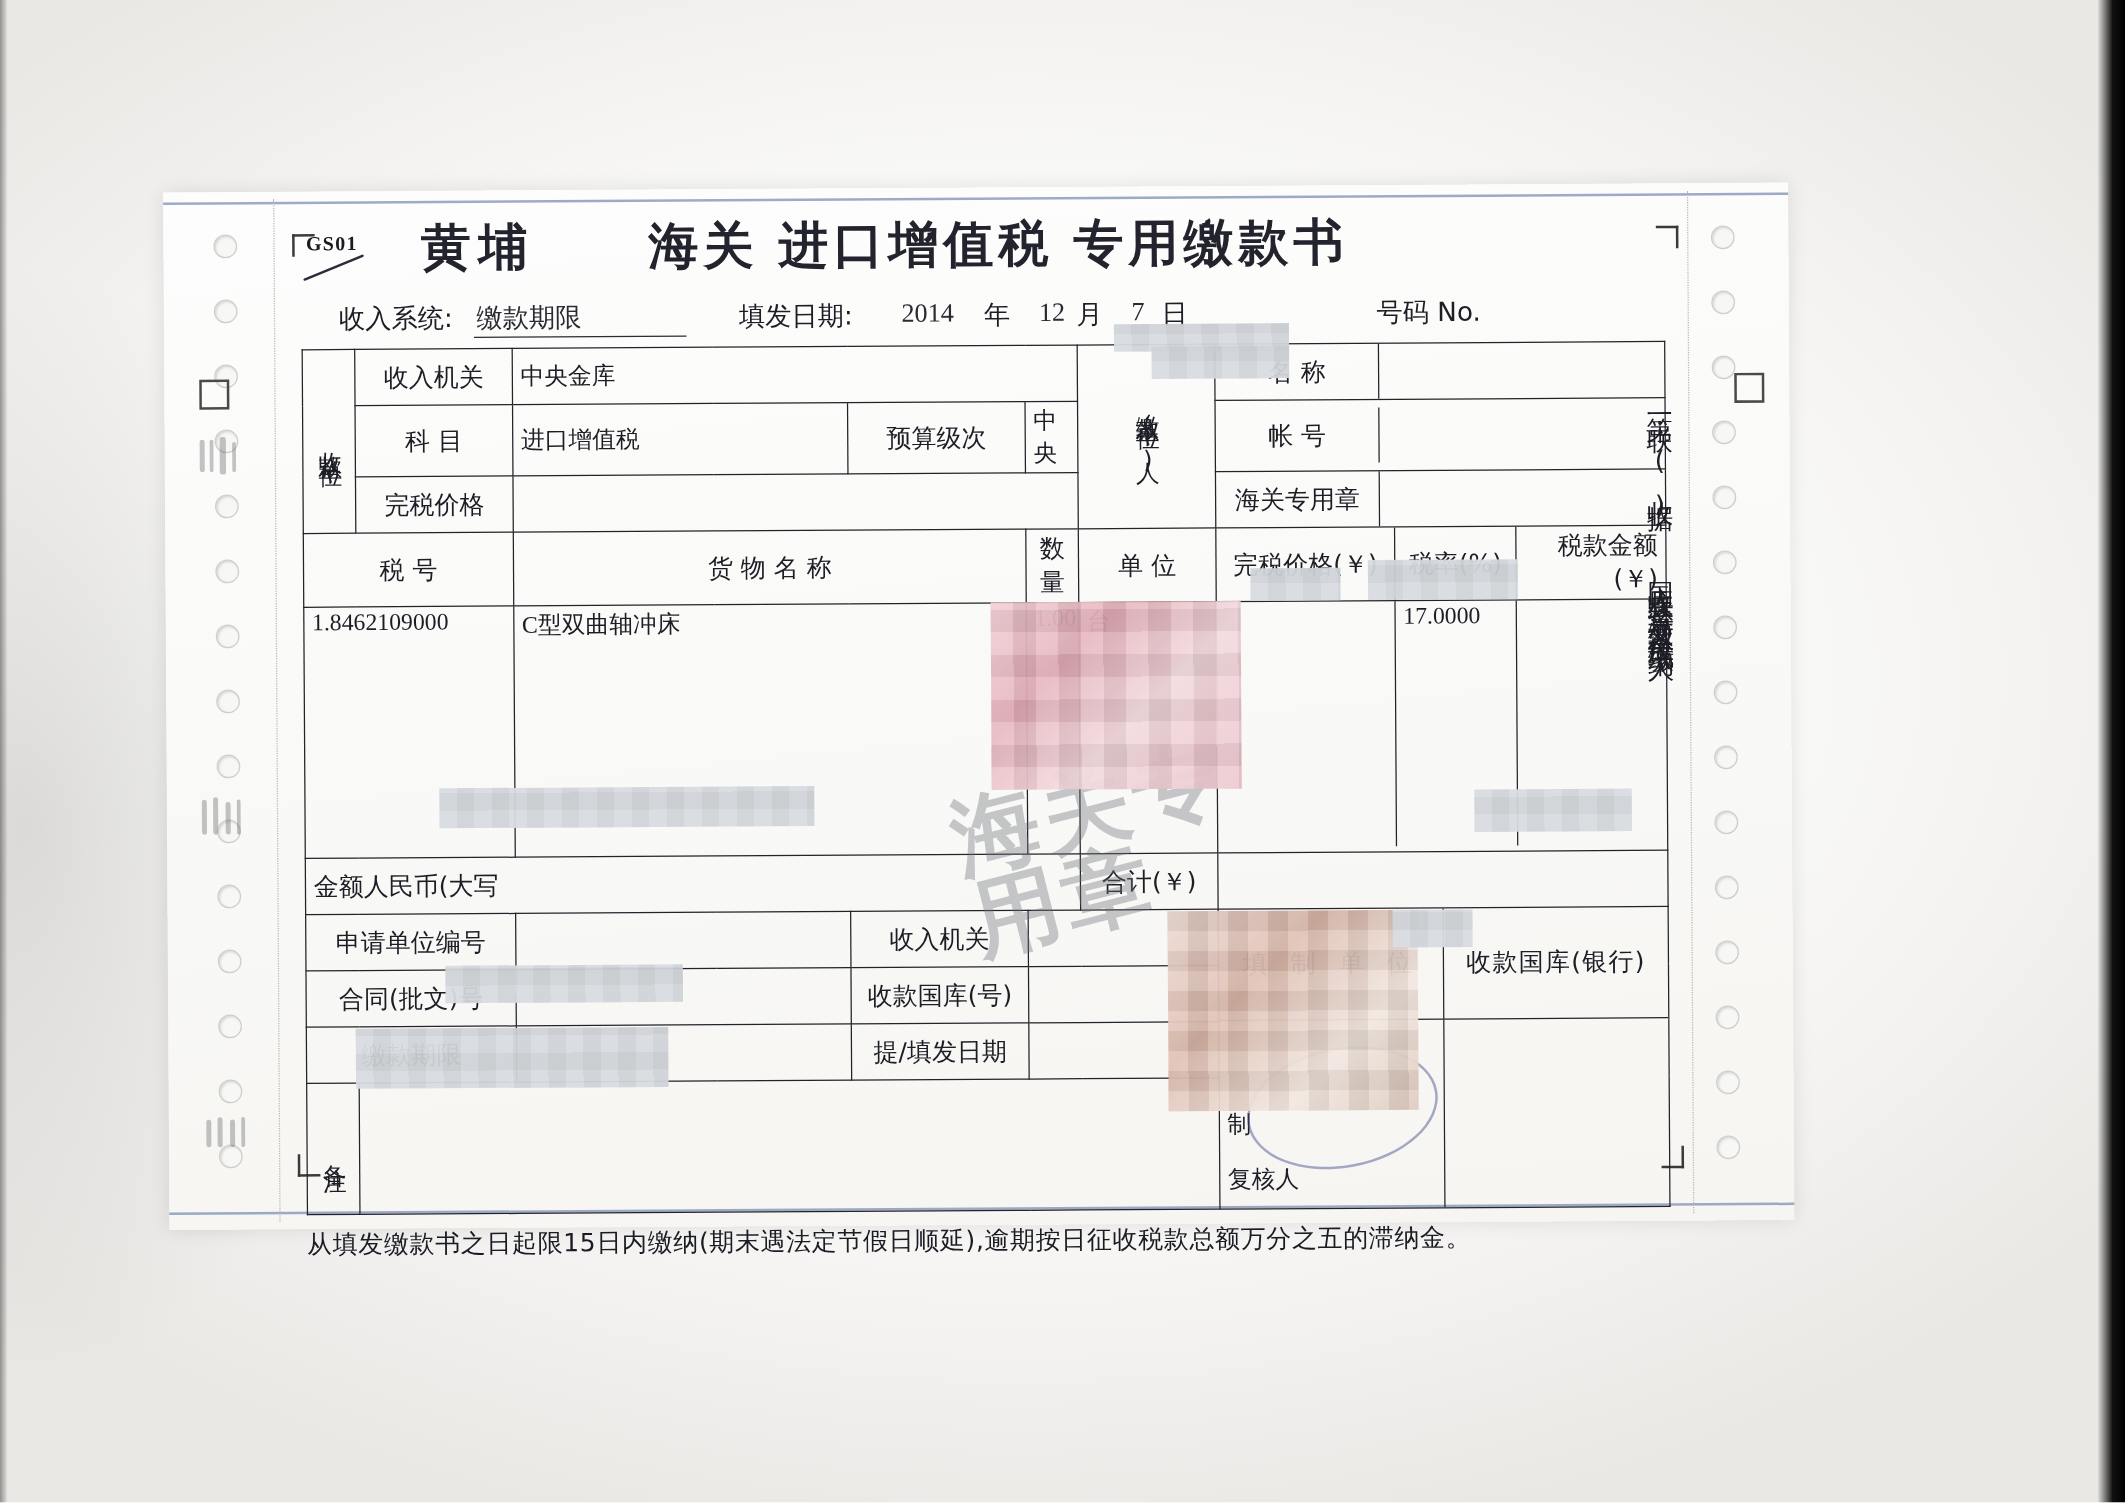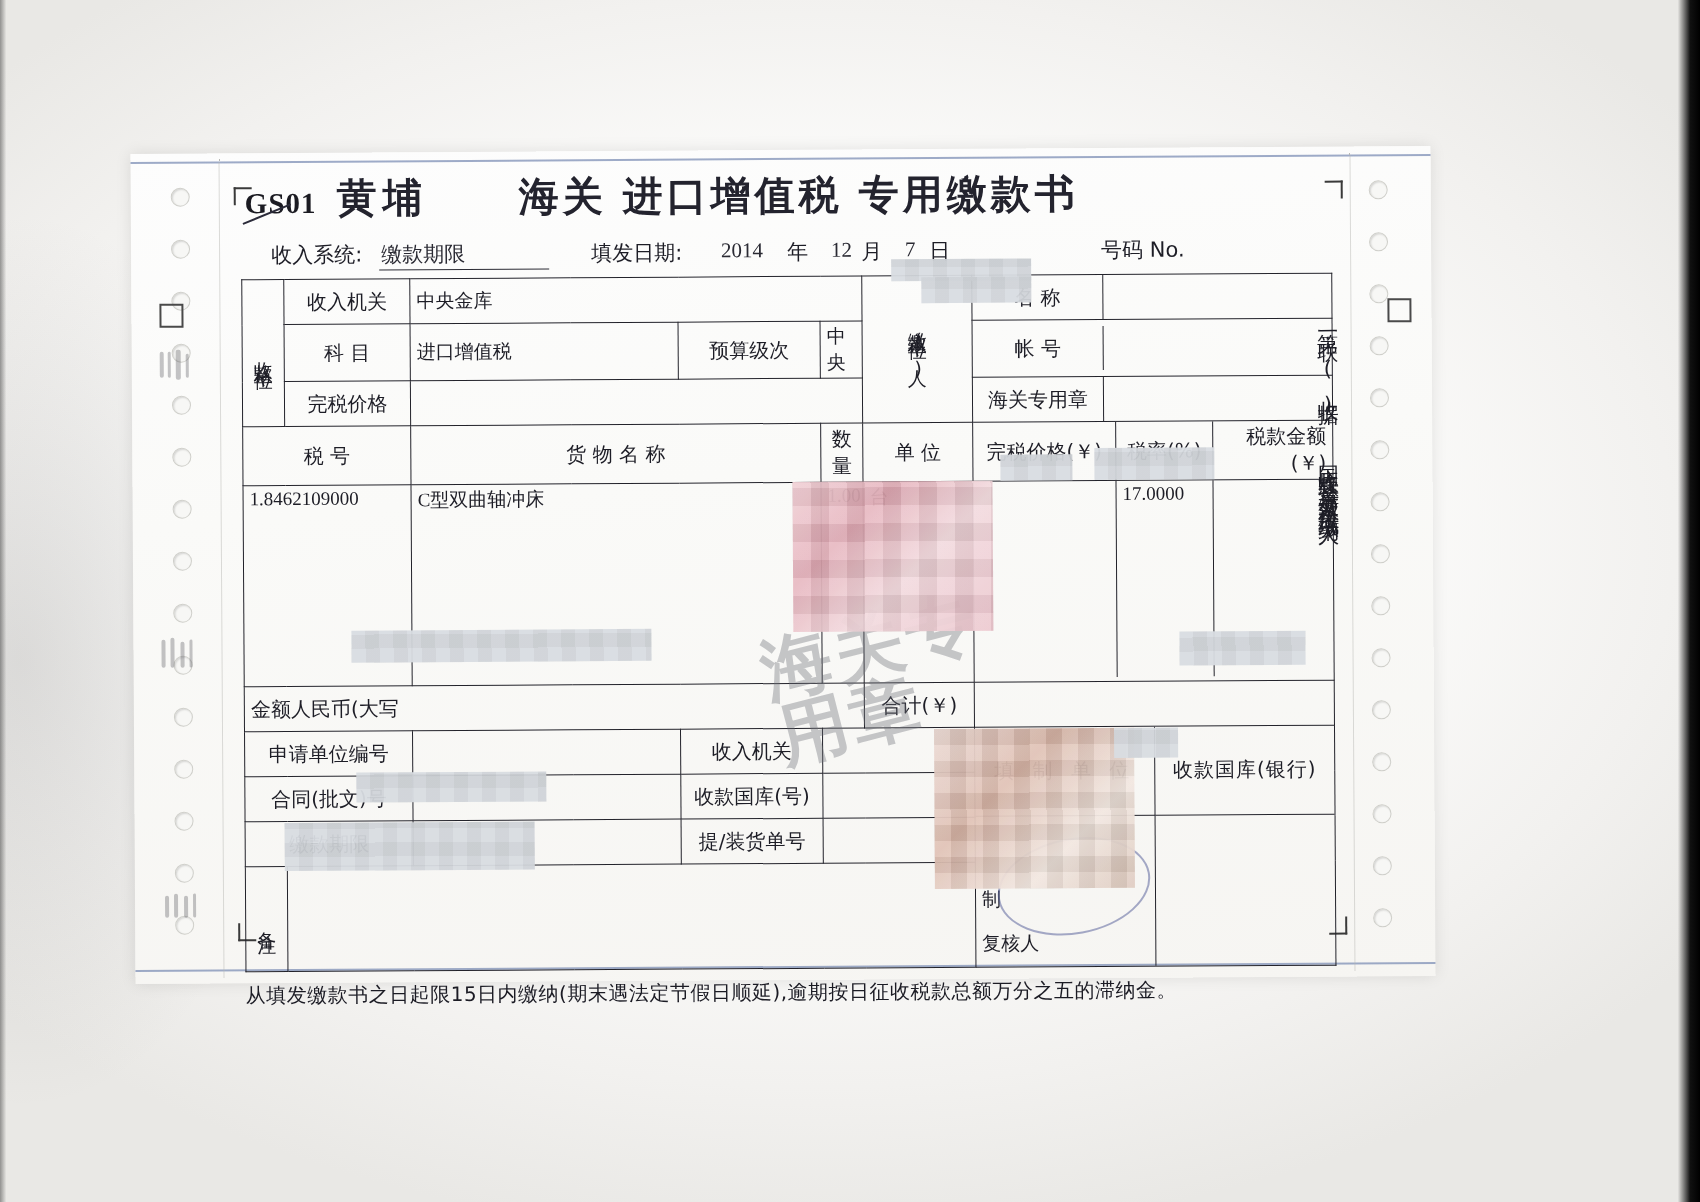--- a/index.html
+++ b/index.html
@@ -116,21 +116,21 @@
 
   .hdr-row {
     position: relative;
     height: 62px;
   }
   .gs01 {
     position: absolute;
     left: 4px; top: 16px;
     font-family: "Liberation Serif", serif;
     font-weight: bold;
-    font-size: 29px;
+    font-size: 16px;
     letter-spacing: 1px;
     color: #1b1b22;
   }
   .pen-stroke {
     position: absolute;
     left: 0px; top: 42px;
     width: 52px; height: 2px;
     background: #2b2b3a;
     transform: rotate(-22deg);
     border-radius: 2px;
@@ -504,21 +504,21 @@
       </tr>
       <tr>
         <td colspan="2" class="ctr">合同(批文)号</td>
         <td colspan="2" class="handw"></td>
         <td class="ctr">收款国库(号)</td>
         <td colspan="2" class="handw"></td>
       </tr>
       <tr>
         <td colspan="2" class="ctr">缴款期限</td>
         <td colspan="2" class="handw"></td>
-        <td class="ctr">提/装货单号</td>
+        <td class="ctr">提/填发日期</td>
         <td colspan="2" class="handw"></td>
       </tr>
       <tr>
         <td class="vert" style="height:92px;">备注</td>
         <td colspan="6" class="handw" style="vertical-align:top;"></td>
       </tr>
     </tbody>
       </table>
 
     <div class="footnote">从填发缴款书之日起限15日内缴纳(期末遇法定节假日顺延),逾期按日征收税款总额万分之五的滞纳金。</div>

